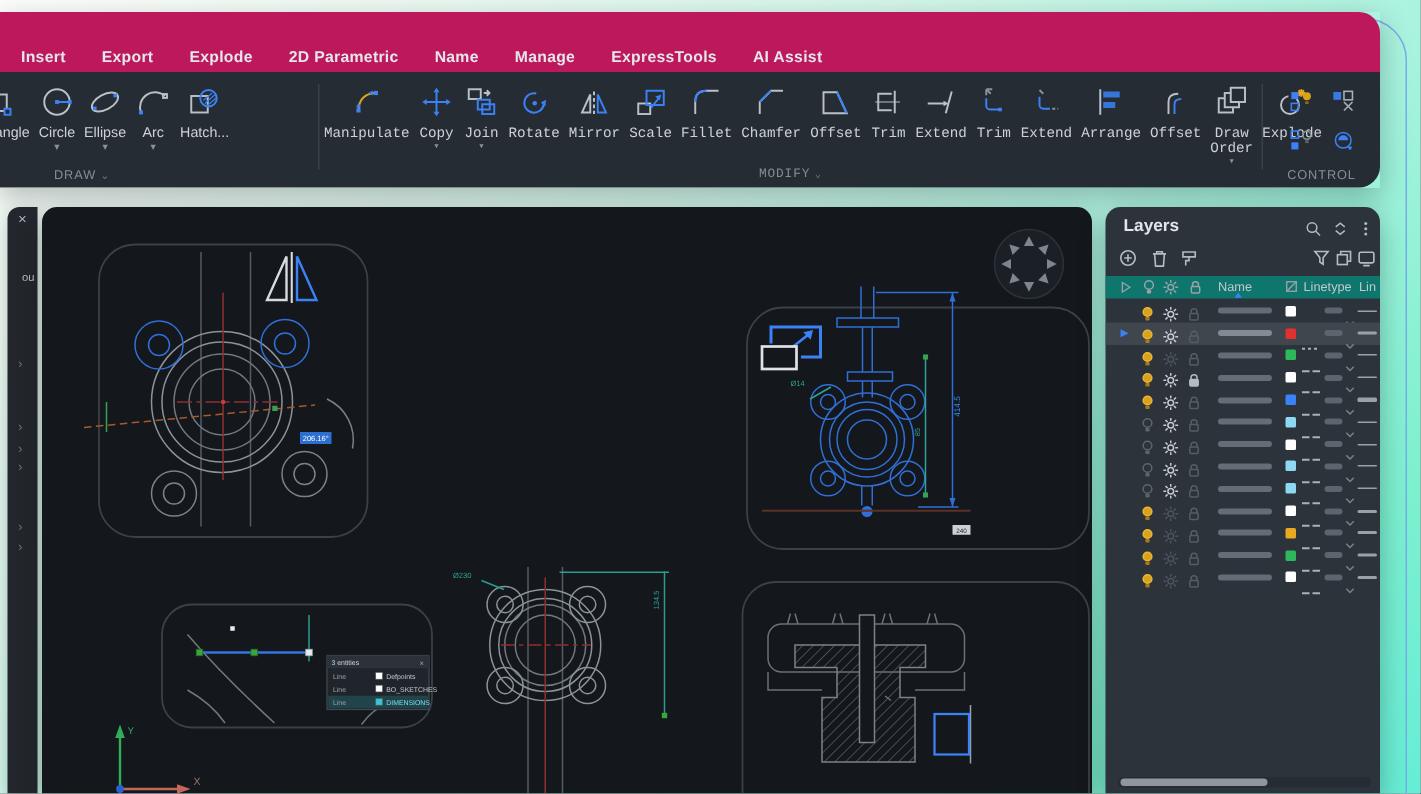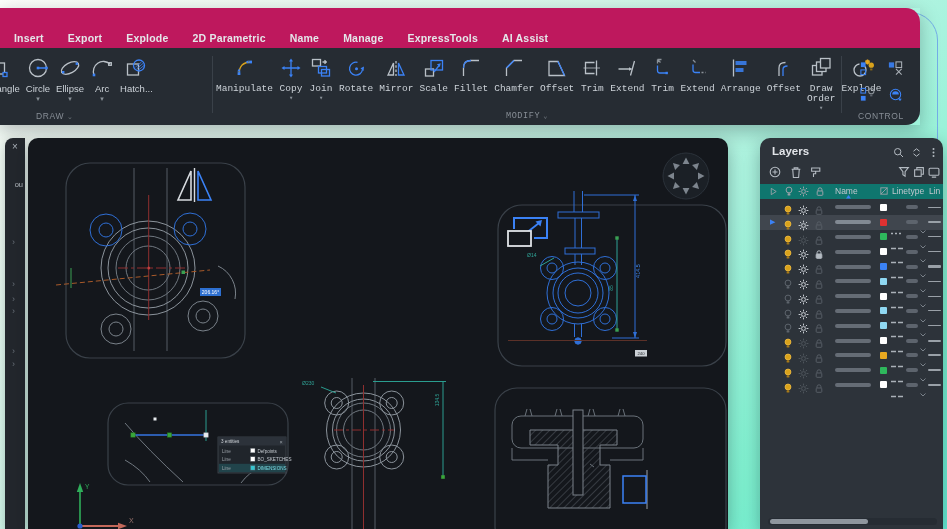--- a/index.html
+++ b/index.html
@@ -36,21 +36,21 @@
     border-radius:8px 0 0 0;box-shadow:0 4px 12px rgba(8,18,24,.25);}
   .ls-close{position:absolute;top:3px;left:0;right:0;text-align:center;color:#aab1b8;font-size:10px;cursor:default;}
   .ls-frag{position:absolute;top:42px;right:2px;color:#b8bec4;font-size:7.5px;}
   .ls-chev{position:absolute;left:7px;color:#6a727a;font-size:9px;line-height:1;}
   
   .canvas{position:absolute;left:28px;top:138px;width:700px;height:391px;background:#14171c;
     border-radius:10px 10px 0 0;box-shadow:0 6px 18px rgba(8,18,24,.3);overflow:hidden;}
   .canvas svg{position:absolute;inset:0;font-family:"Liberation Sans",sans-serif;}
   
   .layers{position:absolute;left:737px;top:138px;width:183px;height:391px;background:#2d333a;
-    border-radius:10px 10px 0 0;box-shadow:0 6px 18px rgba(8,18,24,.3);overflow:hidden;margin-left:23px;}
+    border-radius:10px 10px 0 0;box-shadow:0 6px 18px rgba(8,18,24,.3);overflow:hidden;}
   .lp-title{position:absolute;top:7px;left:12px;font-size:11.5px;font-weight:700;color:#e2e5e9;}
   .lp-ico{position:absolute;width:13px;height:13px;display:flex;align-items:center;justify-content:center;}
   .lp-colhead{position:absolute;top:46px;left:0;width:183px;height:15px;background:#0f766e;}
   .lp-colhead .ct{position:absolute;top:2px;font-size:8.5px;color:#c2c8cf;}
   .lp-rows{position:absolute;top:62px;left:0;width:183px;}
   .lrow{position:relative;height:14.8px;}
   .lrow.sel{background:#40464e;}
   .lr{position:absolute;}
   .lr-arrow{left:10px;top:3.5px;font-size:7px;color:#3b82f6;}
   .lr-bulb{left:23px;top:2px;}

